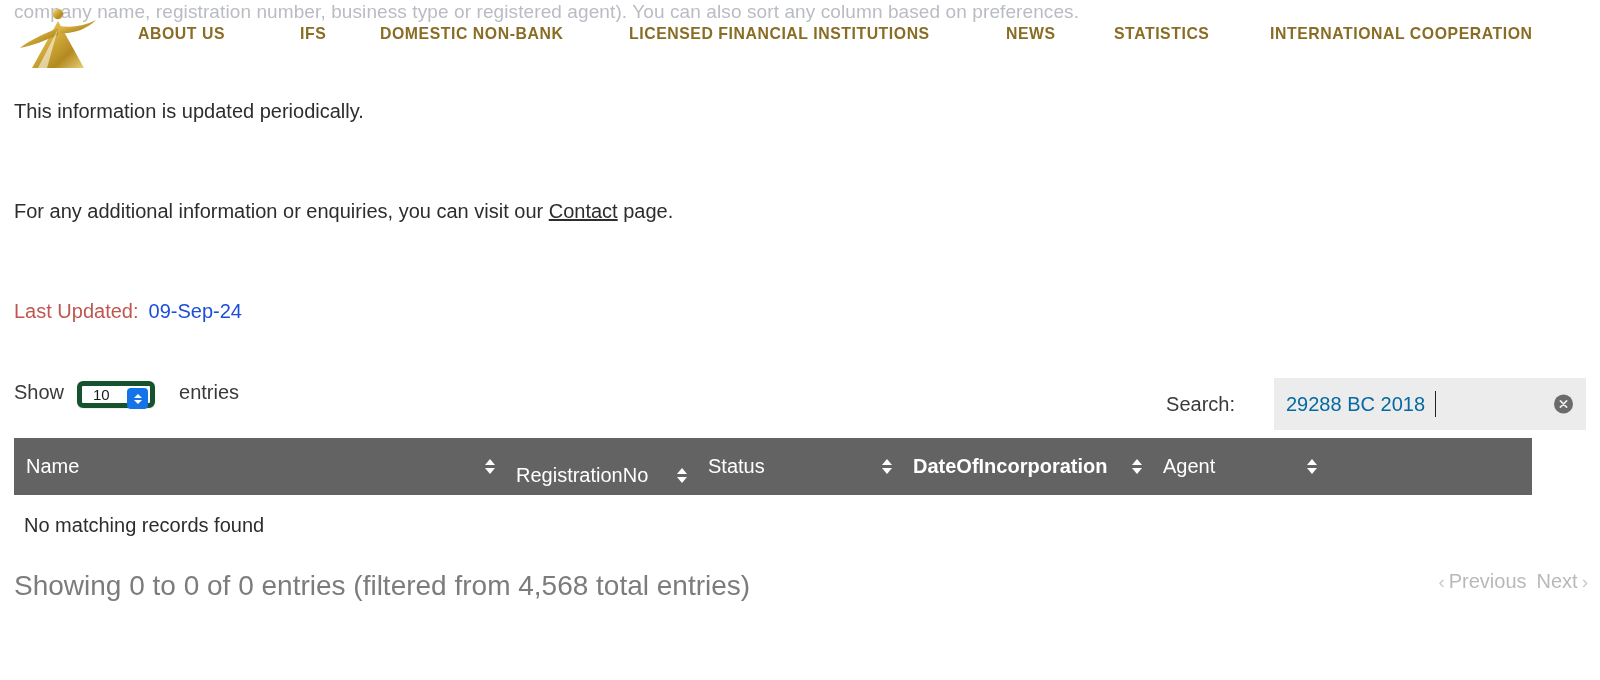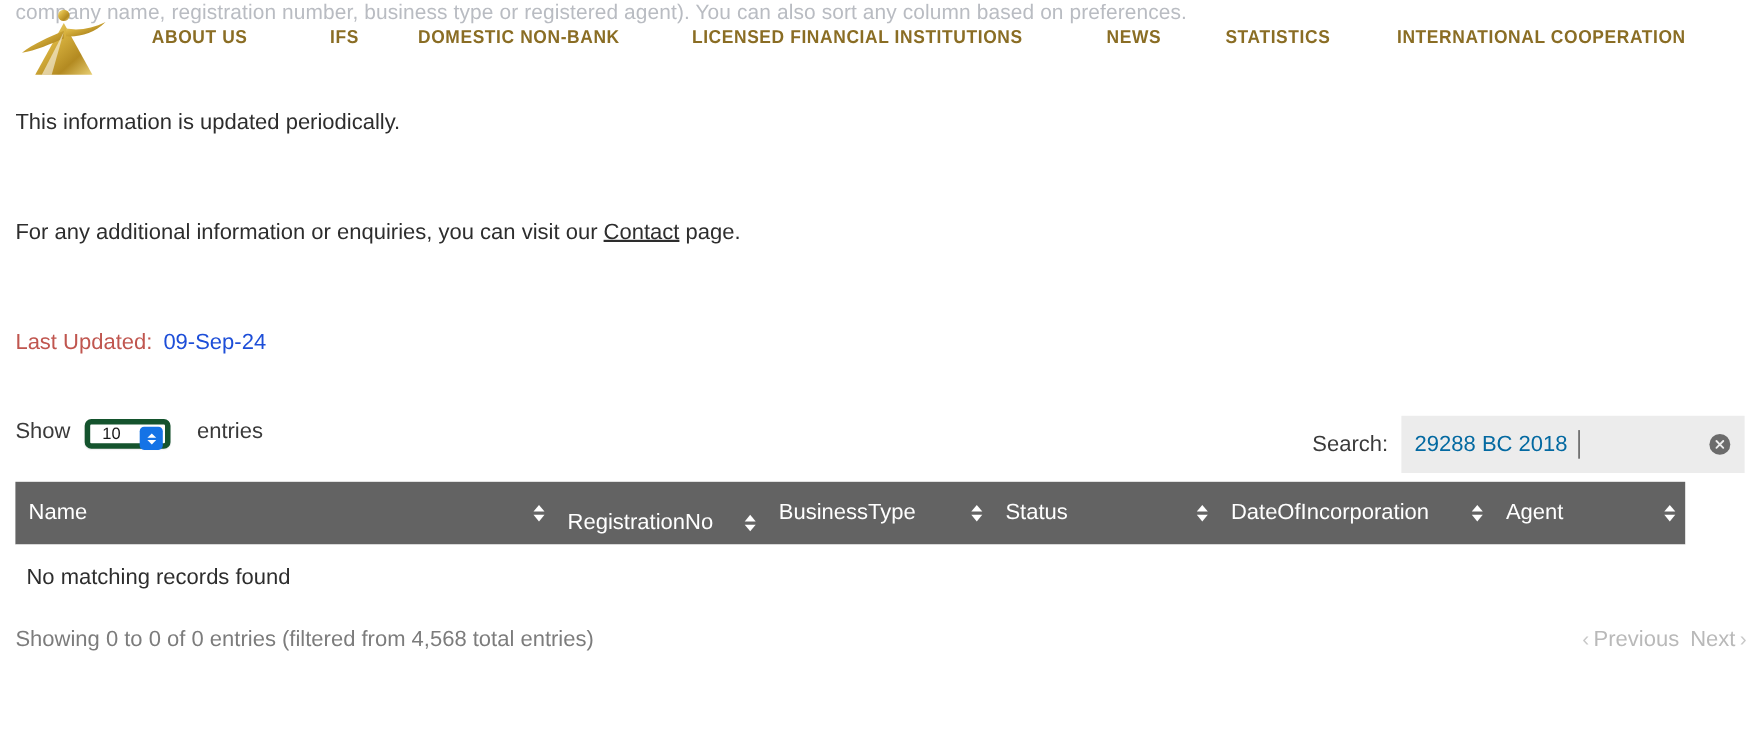--- a/index.html
+++ b/index.html
@@ -137,20 +137,21 @@
   .mac-stepper .chev-down { border-top: 4.5px solid #fff; }
 
   
   .dt-filter {
     position: absolute;
     right: 14px; top: 378px;
     display: flex;
     align-items: center;
     font-size: 20px;
     color: #3a3a3a;
+    gap: 27px;
   }
   .dt-filter .s-label { margin-right: 12px; }
   .search-wrap {
     position: relative;
     width: 312px; height: 52px;
     background: #ececec;
     border: none;
     display: flex;
     align-items: center;
   }
@@ -210,21 +211,21 @@
     display: flex;
     align-items: center;
     cursor: pointer;
     user-select: none;
     white-space: nowrap;
   }
   .th-name   { width: 490px; text-align: center; }
   .th-reg    { width: 192px; margin-top: 17px; }
   .th-btype  { width: 206px; }
   .th-status { width: 205px; }
-  .th-doi    { width: 250px; }
+  .th-doi    { width: 250px; font-weight: bold; }
   .th-agent  { width: 175px; }
 
   .sort-ic {
     position: absolute;
     right: 9px; top: 50%;
     transform: translateY(-50%);
     width: 11px; height: 18px;
     display: flex;
     flex-direction: column;
     align-items: center;
@@ -247,21 +248,21 @@
     padding-left: 10px;
     font-size: 20px;
     color: #2d2d2d;
     background: #fff;
   }
 
   
   .dt-info {
     position: absolute;
     left: 14px; top: 570px;
-    font-size: 20px;
+    font-size: 28px;
     color: #7c7c7c;
     white-space: nowrap;
   }
   .dt-paginate {
     position: absolute;
     right: 8px; top: 570px;
     display: flex;
     align-items: center;
     font-size: 20px;
     color: #b9b9b9;
@@ -367,27 +368,20 @@
       </div>
 
       <div class="th th-reg">
         <span>RegistrationNo</span>
         <span class="sort-ic">
             <i class="up"></i>
             <i class="down"></i>
           </span>
       </div>
 
-      <div class="th th-btype">
-        <span>BusinessType</span>
-        <span class="sort-ic">
-            <i class="up"></i>
-            <i class="down"></i>
-          </span>
-      </div>
 
       <div class="th th-status">
         <span>Status</span>
         <span class="sort-ic">
             <i class="up"></i>
             <i class="down"></i>
           </span>
       </div>
 
       <div class="th th-doi">

